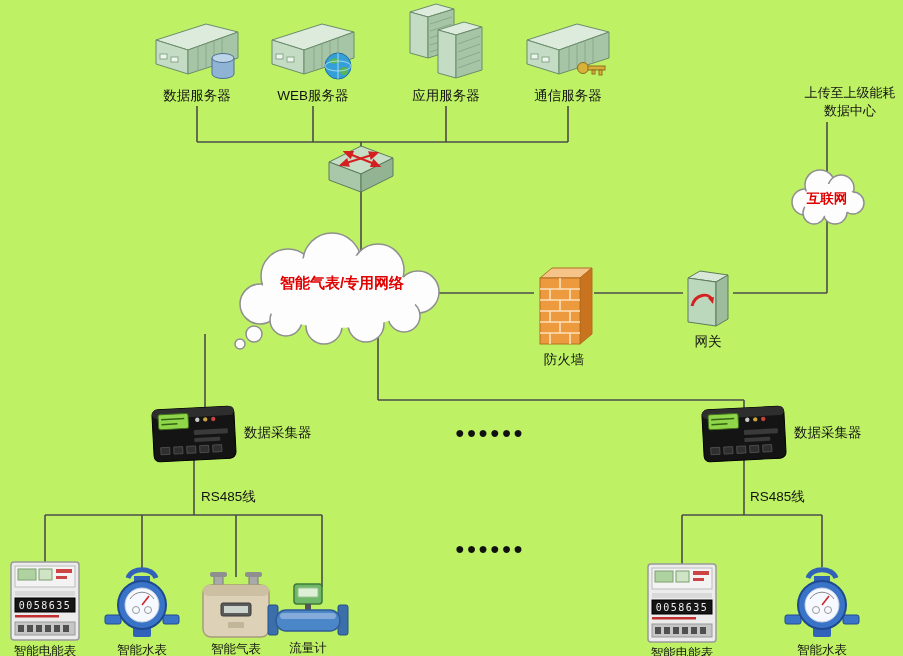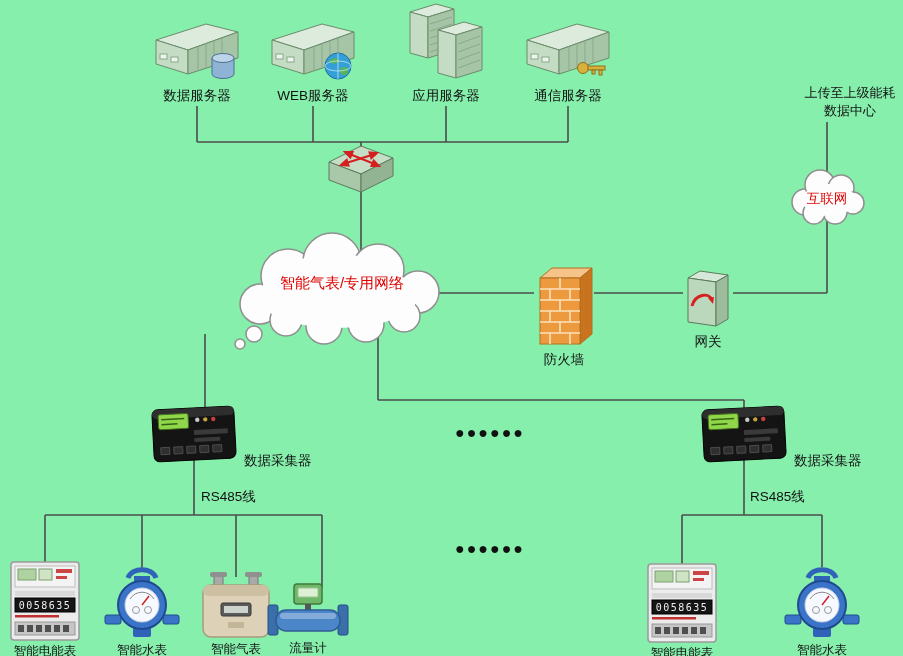--- a/index.html
+++ b/index.html
@@ -1,25 +1,25 @@
 <!DOCTYPE html>
 <html style="--accent-red: #e00000; --wire: #4c4c4c; --server-green: #c3dcc3; --firewall-orange: #ed9a3f; --cloud-stroke: #8f8f8f;"><head>
 <meta charset="utf-8">
 <style>
   *{box-sizing:border-box}
   body{margin:0;background:#ffffff;font-family:"Liberation Sans","DejaVu Sans",sans-serif}
-  #canvas{position:relative;width:903px;height:656px;background:#86efac;overflow:hidden}
+  #canvas{position:relative;width:903px;height:656px;background:#bef264;overflow:hidden}
   #wires{position:absolute;left:0;top:0}
   #wires line{stroke:var(--wire,#4c4c4c);stroke-width:1.6}
   .node{position:absolute;display:flex;flex-direction:column;align-items:center}
-  .node.row{flex-direction:row;align-items:flex-end}
+  .node.row{flex-direction:row;align-items:center}
   .lbl{font-size:13.5px;line-height:1.25;color:#121212;text-align:center;white-space:nowrap;margin-top:2px}
   .small{font-size:12.5px}
   .side-lbl{font-size:13.5px;color:#121212;white-space:nowrap;margin-left:6px}
-  .red-label{color:var(--accent-red,#e00000);font-weight:normal}
+  .red-label{color:var(--accent-red,#e00000);font-weight:bold}
   .cloud-label{position:absolute;left:0;right:0;text-align:center}
   .dots{font-size:16px;font-weight:bold;letter-spacing:2px;color:#111;white-space:nowrap}
   .note{font-size:13px;line-height:1.4;text-align:center;white-space:normal;color:#121212}
 </style>
 </head>
 <body>
 
 <div id="canvas">
 
   <svg id="wires" width="903" height="656">

